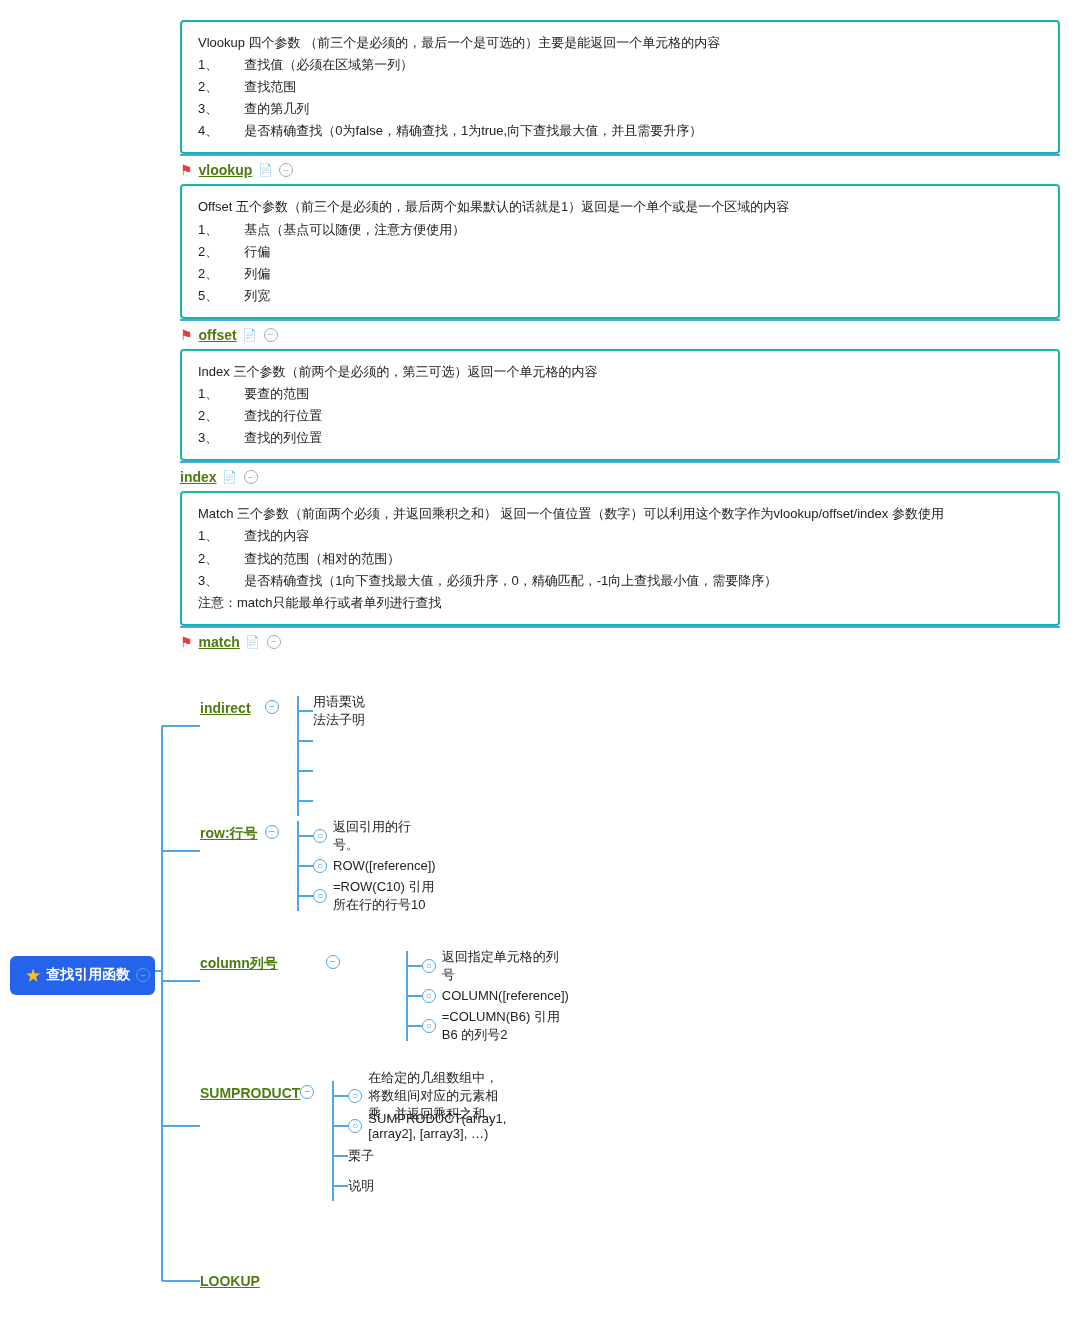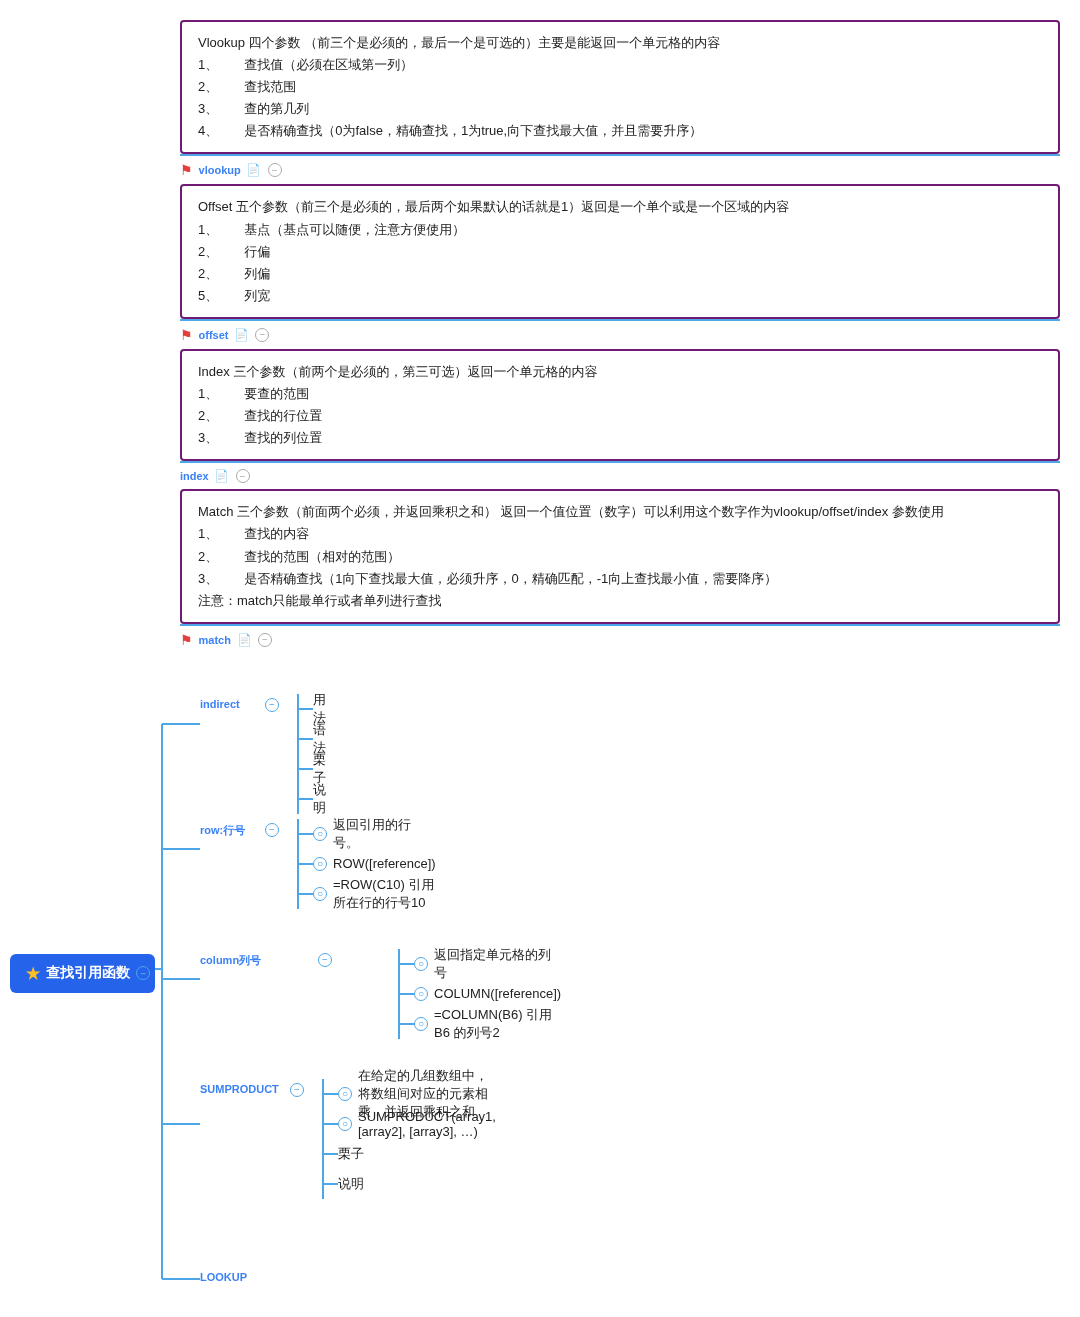--- a/index.html
+++ b/index.html
@@ -24,21 +24,21 @@
       margin-left: 180px;
       margin-right: 20px;
     }
 
     .node-block {
       position: relative;
       margin-bottom: 0;
     }
 
     .content-box {
-      border: 2px solid #701a75;
+      border: 2px solid #14b8a6;
       border-radius: 4px;
       padding: 10px 16px;
       margin-bottom: 0;
       background: #fff;
       line-height: 1.7;
     }
 
     .label-row {
       display: flex;
       align-items: center;
@@ -46,22 +46,23 @@
       padding: 6px 0 6px 0;
       border-top: 2px solid #4da6e8;
     }
 
     .flag-icon {
       color: #e53e3e;
       font-size: 14px;
     }
     .label-text {
       font-weight: bold;
-      font-size: 11px;
-      color: #3b82f6;
+      font-size: 14px;
+      color: #4d7c0f;
+      text-decoration: underline;
     }
     .icon-copy {
       font-size: 12px;
       cursor: pointer;
     }
     .icon-minus {
       width: 14px; height: 14px;
       border: 1.5px solid #aaa;
       border-radius: 50%;
       display: inline-flex;
@@ -214,21 +215,21 @@
       <span class="icon-minus-blue" style="margin-top:4px; margin-right:4px;">−</span>
 
       <div style="position:relative;">
         <svg width="30" height="120">
           <line x1="15" y1="0" x2="15" y2="120" stroke="#4da6e8" stroke-width="2"></line>
           <line x1="15" y1="15" x2="30" y2="15" stroke="#4da6e8" stroke-width="2"></line>
           <line x1="15" y1="45" x2="30" y2="45" stroke="#4da6e8" stroke-width="2"></line>
           <line x1="15" y1="75" x2="30" y2="75" stroke="#4da6e8" stroke-width="2"></line>
           <line x1="15" y1="105" x2="30" y2="105" stroke="#4da6e8" stroke-width="2"></line>
         </svg>
-        <div style="position:absolute; top:0; left:30px; display:flex; flex-direction:column; gap:0;">
+        <div style="position:absolute; top:0; left:30px; display:flex; gap:0;">
           <div style="height:30px; display:flex; align-items:center;">
               <span>用法</span>
             </div>
           <div style="height:30px; display:flex; align-items:center;font-family:Liberation Serif, serif;">
               <span>语法</span>
             </div>
           <div style="height:30px; display:flex; align-items:center;">
               <span>栗子</span>
             </div>
           <div style="height:30px; display:flex; align-items:center;">

